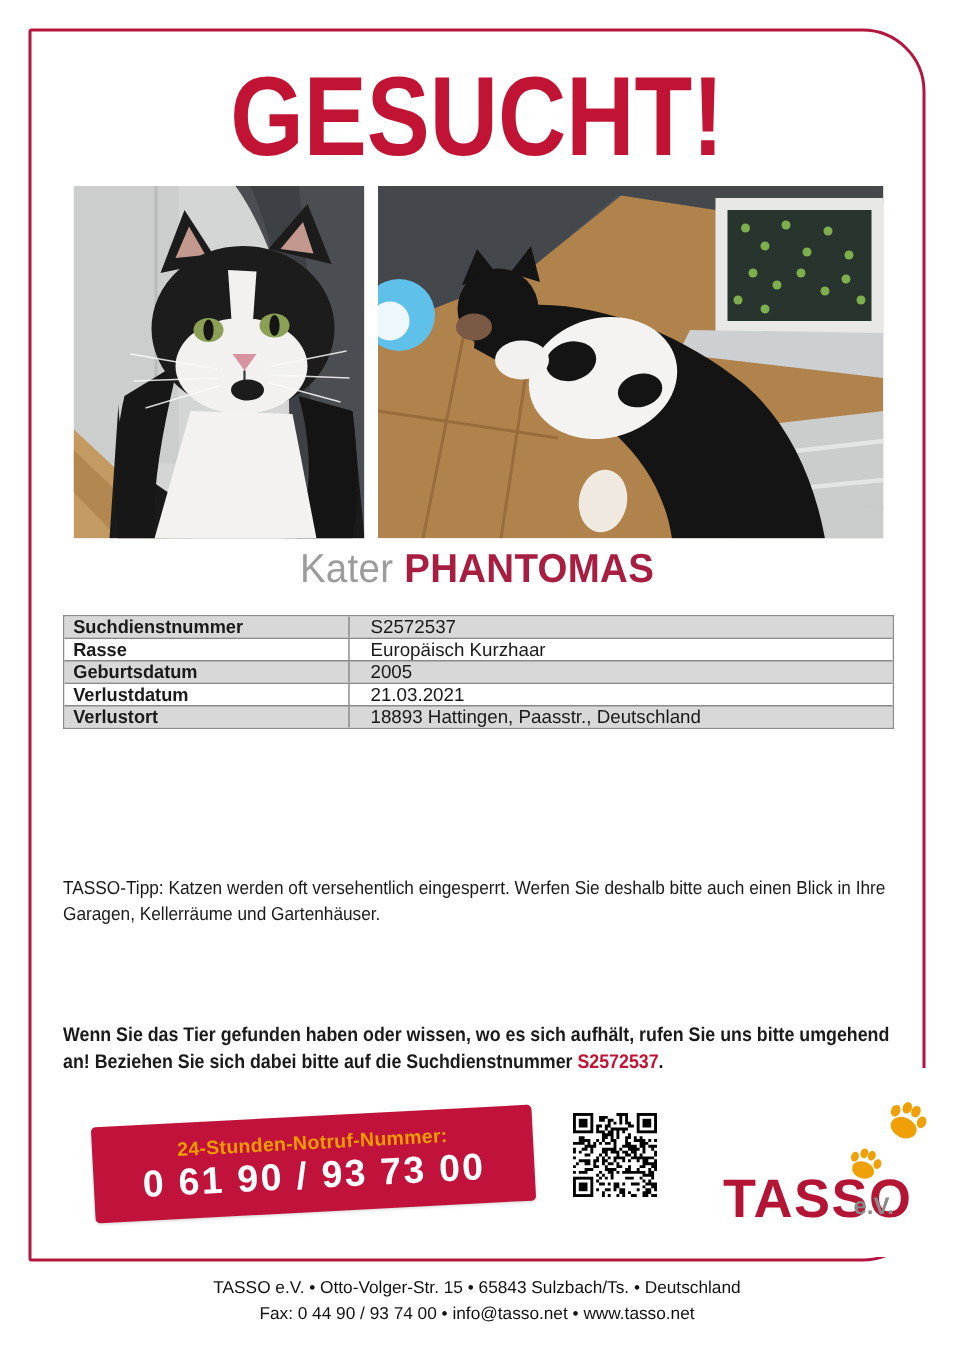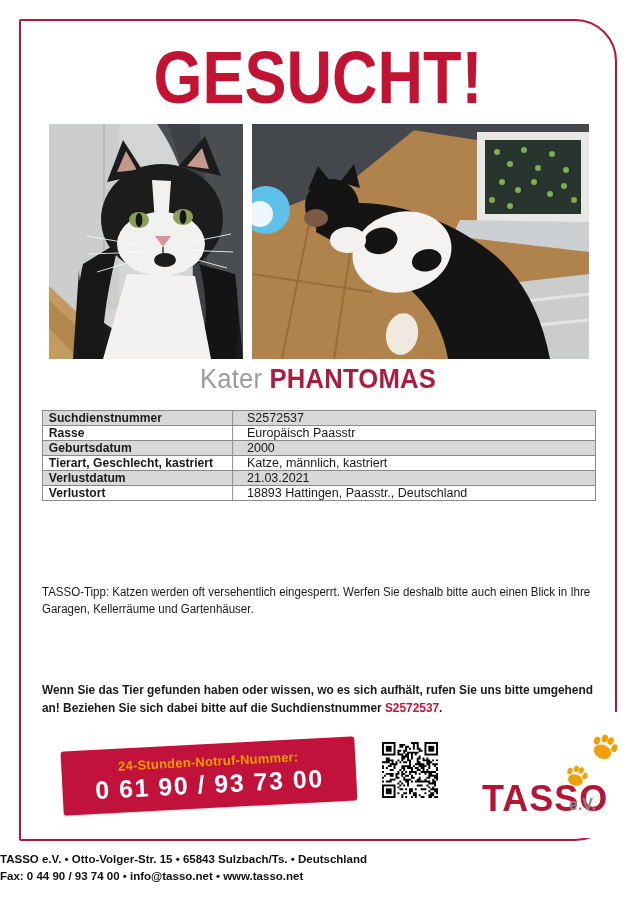--- a/index.html
+++ b/index.html
@@ -65,22 +65,22 @@
   .logo-block{position:absolute;left:468px;top:712px;width:166px;height:126px;background:#ffffff;}
   .logo-text{
     position:absolute;left:14px;top:66px;font-size:36px;font-weight:bold;
     color:#b51535;letter-spacing:1px;
   }
   .logo-suffix{position:absolute;left:101px;top:84px;font-size:16px;font-weight:bold;color:#8a8a8a;}
   .paw{position:absolute;}
   .paw-small{left:94px;top:48px;width:30px;height:30px;transform:rotate(18deg);}
   .paw-big{left:119px;top:16px;width:36px;height:36px;transform:rotate(24deg);}
   .footer{
-    position:absolute;left:0;right:0;top:851px;
-    font-size:11.5px;line-height:17px;font-weight:bold;color:#111;
+    position:absolute;left:0;right:0;top:851px;text-align:center;
+    font-size:11.5px;line-height:17px;font-weight:normal;color:#111;
   }
 </style>
 </head>
 <body>
 
 <div class="frame"></div>
 
 <div class="poster-title">GESUCHT!</div>
 
 <div class="photos">
@@ -180,29 +180,25 @@
   <span class="pet-title">PHANTOMAS</span>
 </div>
 
 <div class="info-table">
   <div class="trow">
     <div class="tlabel">Suchdienstnummer</div>
     <div class="tvalue">S2572537</div>
   </div>
   <div class="trow">
     <div class="tlabel">Rasse</div>
-    <div class="tvalue">Europäisch Paasstr</div>
+    <div class="tvalue">Europäisch Kurzhaar</div>
   </div>
   <div class="trow">
     <div class="tlabel">Geburtsdatum</div>
-    <div class="tvalue">2000</div>
-  </div>
-  <div class="trow">
-    <div class="tlabel">Tierart, Geschlecht, kastriert</div>
-    <div class="tvalue">Katze, männlich, kastriert</div>
+    <div class="tvalue">2005</div>
   </div>
   <div class="trow">
     <div class="tlabel">Verlustdatum</div>
     <div class="tvalue">21.03.2021</div>
   </div>
   <div class="trow">
     <div class="tlabel">Verlustort</div>
     <div class="tvalue">18893 Hattingen, Paasstr., Deutschland</div>
   </div>
 </div>

